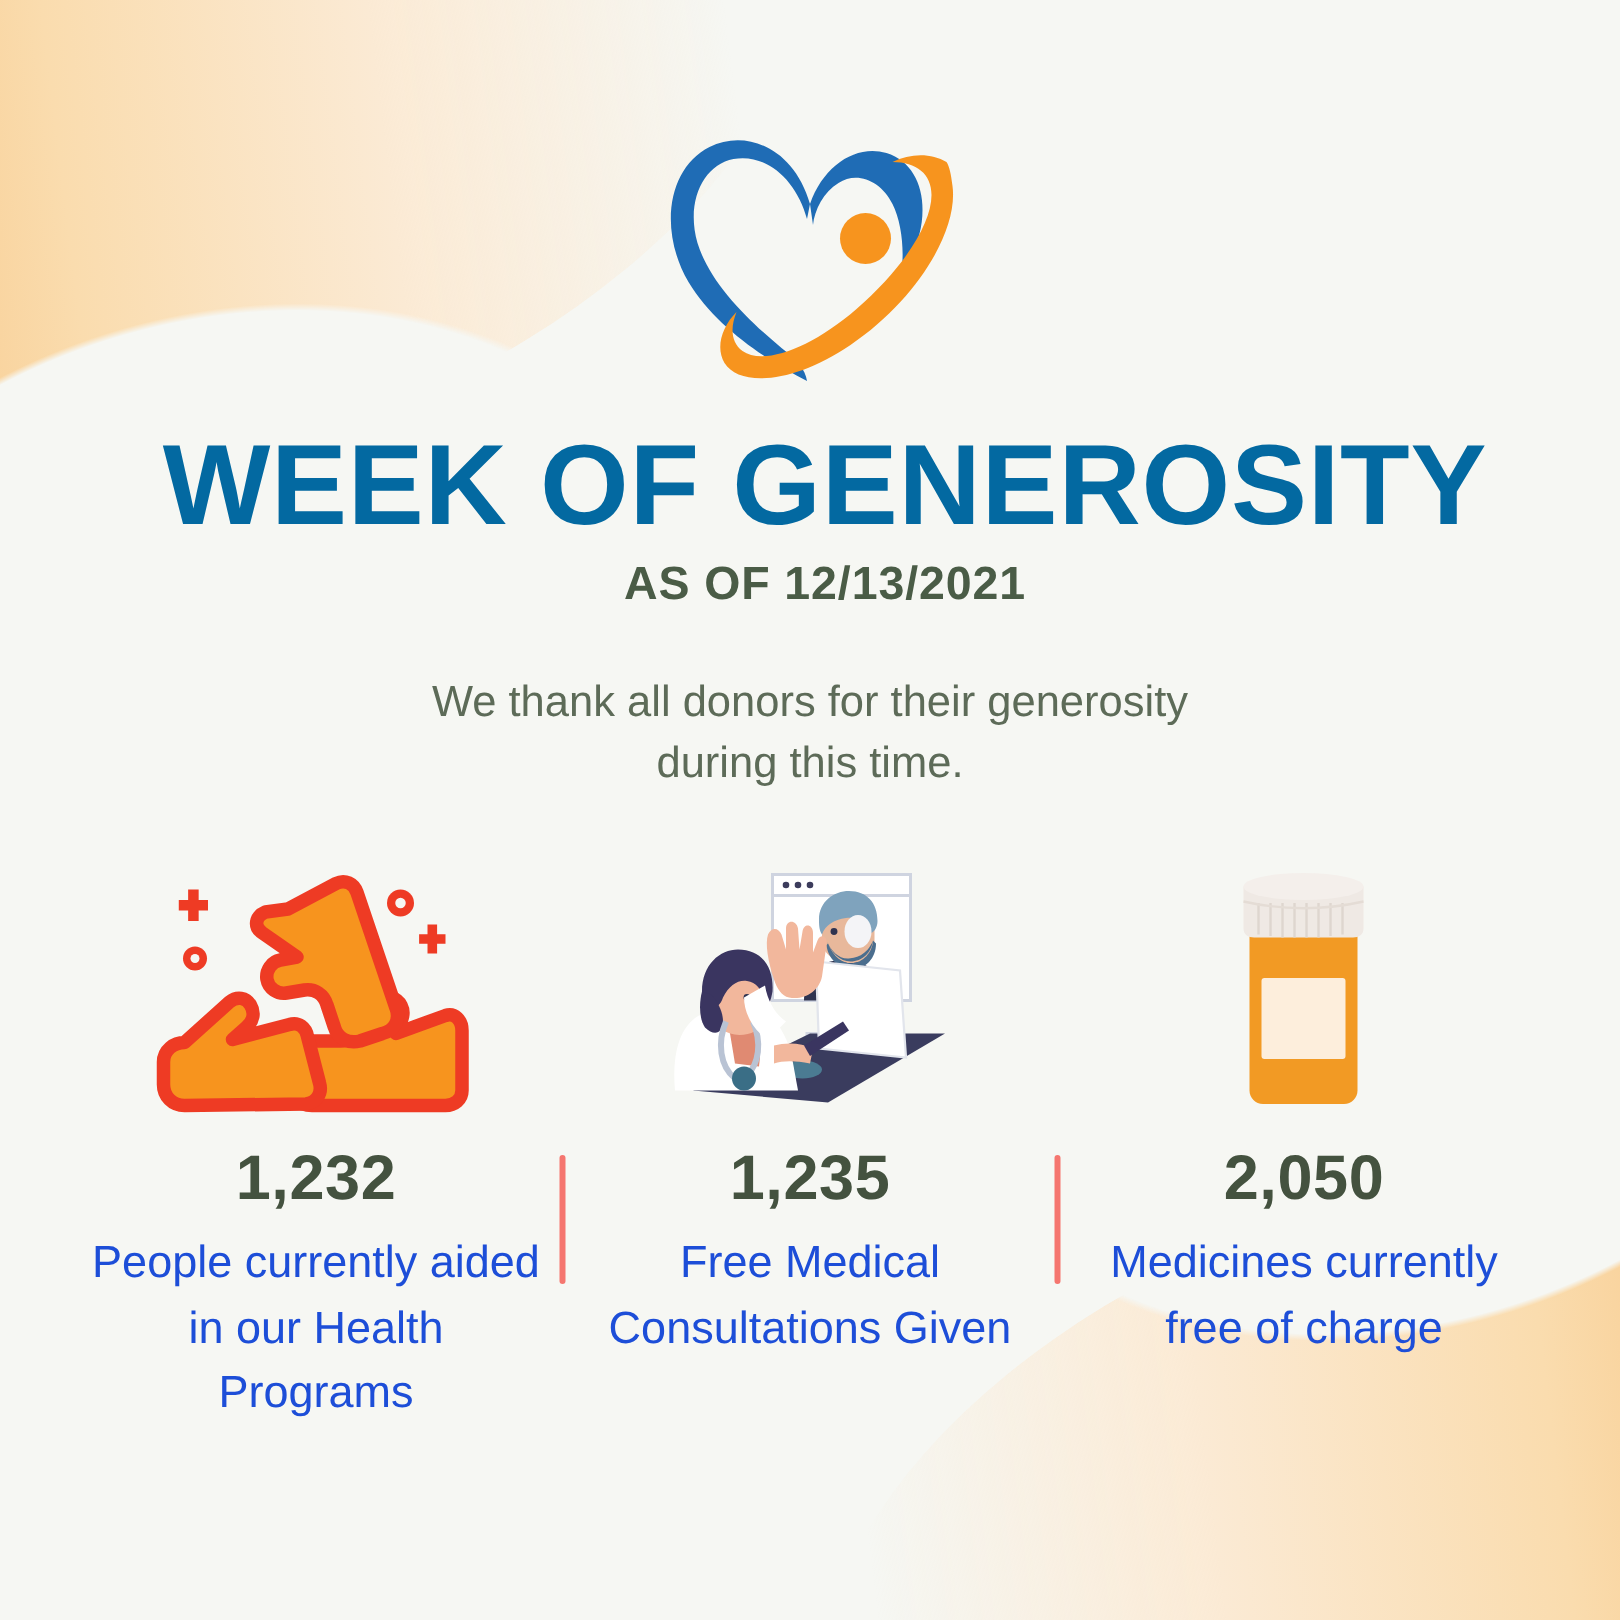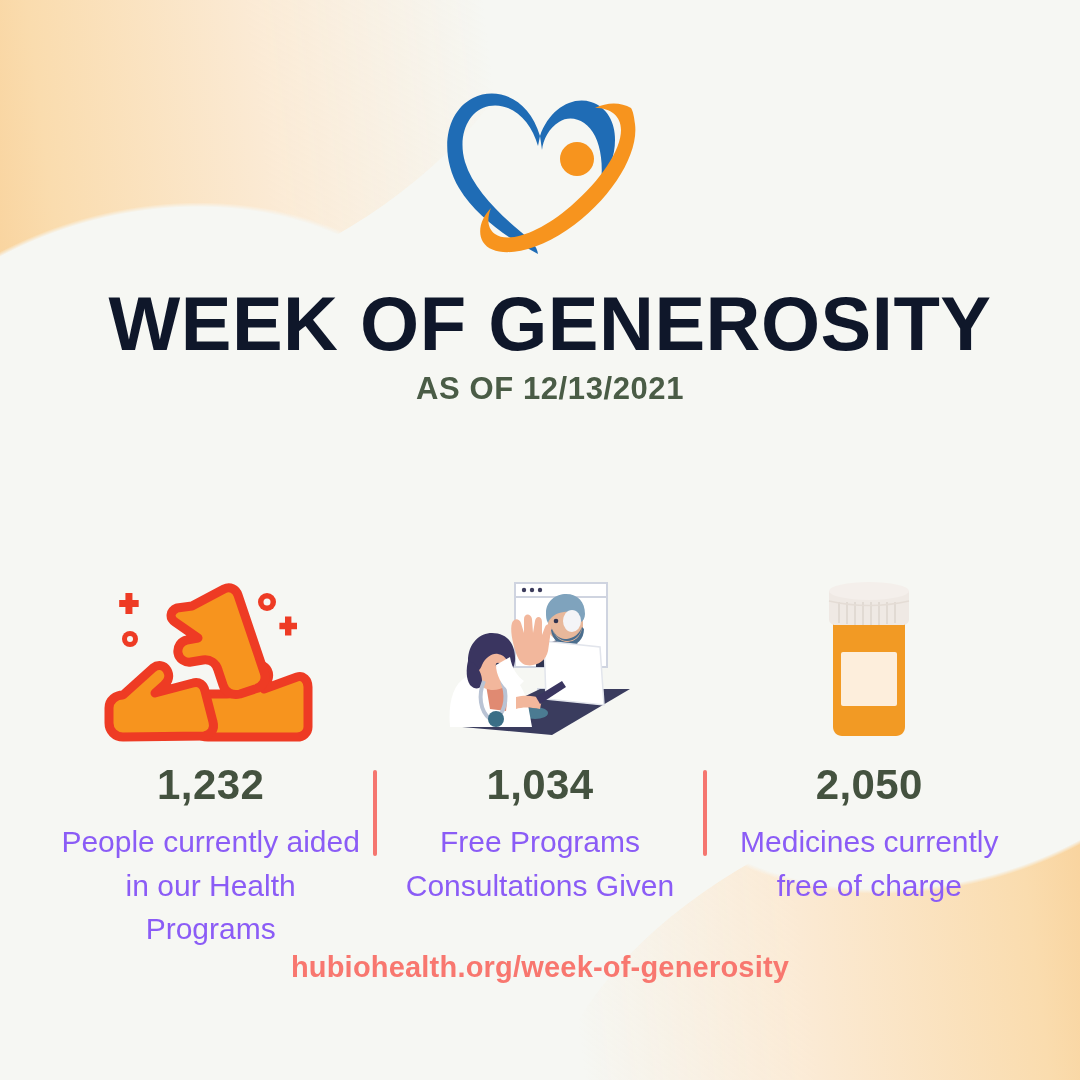--- a/index.html
+++ b/index.html
@@ -70,21 +70,21 @@
   .title {
     position: absolute;
     left: 0;
     right: 0;
     top: 286px;
     text-align: center;
     font-size: 76px;
     line-height: 1;
     font-weight: 700;
     letter-spacing: 0.5px;
-    color: #0f172a;
+    color: #0369a1;
     font-family: "Liberation Sans", sans-serif;
     padding-left: 20px;
   }
   .subtitle {
     position: absolute;
     left: 0;
     right: 0;
     top: 373px;
     text-align: center;
     font-size: 31px;
@@ -135,21 +135,21 @@
     line-height: 1;
     font-weight: 700;
     color: #44523f;
     letter-spacing: 0.4px;
   }
   .stat-label {
     margin-top: 14px;
     font-size: 30px;
     line-height: 1.45;
     font-weight: 400;
-    color: #8b5cf6;
+    color: #1d4ed8;
     text-align: center;
     max-width: 300px;
   }
   .divider {
     width: 4px;
     height: 86px;
     background: #f5766f;
     margin-top: 200px;
     flex: 0 0 auto;
     border-radius: 2px;
@@ -208,20 +208,21 @@
                C 68 196, 104 194, 142 168
                C 186 138, 214 92, 210 62
                C 209 54, 208 49, 206 46 Z" fill="#F7941E"></path>
 
       <circle cx="152" cy="97" r="17" fill="#F7941E"></circle>
     </svg>
   </div>
 
   <div class="title">WEEK OF GENEROSITY</div>
   <div class="subtitle">AS OF 12/13/2021</div>
+  <div class="intro">We thank all donors for their generosity during this time.</div>
 
   <div class="stats">
 
     <div class="stat">
       <div class="stat-icon">
         <svg width="215" height="160" viewBox="0 0 215 160">
           <g stroke="#EE3B24" stroke-width="9" stroke-linejoin="round" stroke-linecap="round" fill="#F7941E">
 
             <path d="M205 105
                      L205 145
@@ -324,22 +325,22 @@
           <path d="M70 104 C76 118, 74 132, 66 140" stroke="#b9c3d4" stroke-width="4" fill="none"></path>
           <circle cx="64" cy="142" r="8" fill="#3a6e86"></circle>
 
           <path d="M84 76 C80 64, 78 52, 80 46 C82 41, 87 41, 89 46 L92 56 L92 42 C92 36, 99 36, 100 42 L101 56 L103 44 C104 38, 110 39, 110 45 L110 58 L113 50 C115 45, 120 47, 119 53 L116 74 C114 84, 104 90, 94 88 C89 87, 86 82, 84 76 Z" fill="#f2b79c"></path>
           <path d="M78 80 C80 92, 86 100, 92 104 L80 116 C70 110, 64 98, 64 88 Z" fill="#ffffff"></path>
 
           <path d="M84 120 C92 118, 102 118, 110 122 L108 132 C98 130, 90 130, 84 132 Z" fill="#f2b79c"></path>
           <path d="M104 120 L130 104 L134 110 L108 127 Z" fill="#3a3560"></path>
         </svg>
       </div>
-      <div class="stat-value">1,034</div>
-      <div class="stat-label">Free Programs Consultations Given</div>
+      <div class="stat-value">1,235</div>
+      <div class="stat-label">Free Medical Consultations Given</div>
     </div>
 
     <div class="divider"></div>
 
     <div class="stat">
       <div class="stat-icon">
         <svg width="120" height="165" viewBox="0 0 120 165">
 
           <path d="M24 44 h72 v106 c0 5 -4 9 -9 9 h-54 c-5 0 -9 -4 -9 -9 z" fill="#F29A24"></path>
 
@@ -359,15 +360,14 @@
           </g>
           <path d="M20 24 q40 9 80 0" stroke="#E4DCD5" stroke-width="1.6" fill="none"></path>
         </svg>
       </div>
       <div class="stat-value">2,050</div>
       <div class="stat-label">Medicines currently free of charge</div>
     </div>
 
   </div>
 
-  <div class="url">hubiohealth.org/week-of-generosity</div>
 
 </div>
 
 </body></html>

